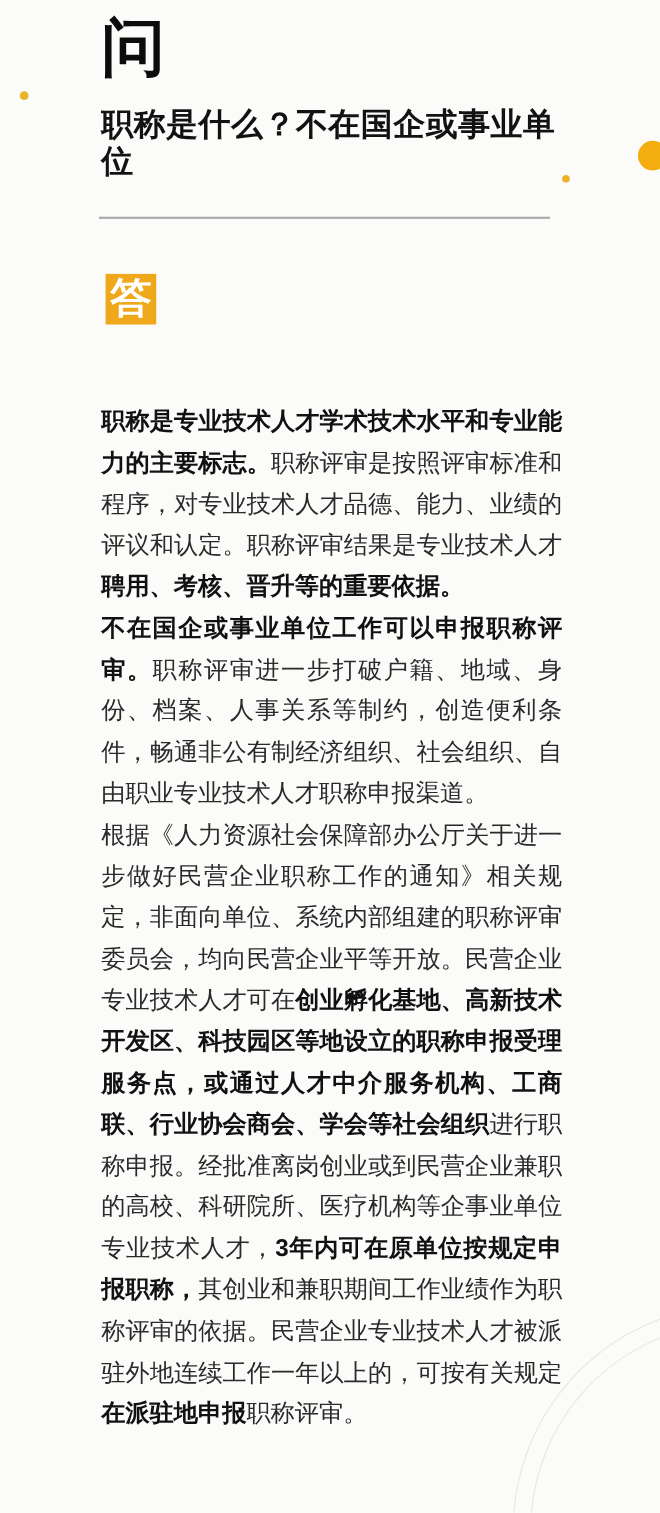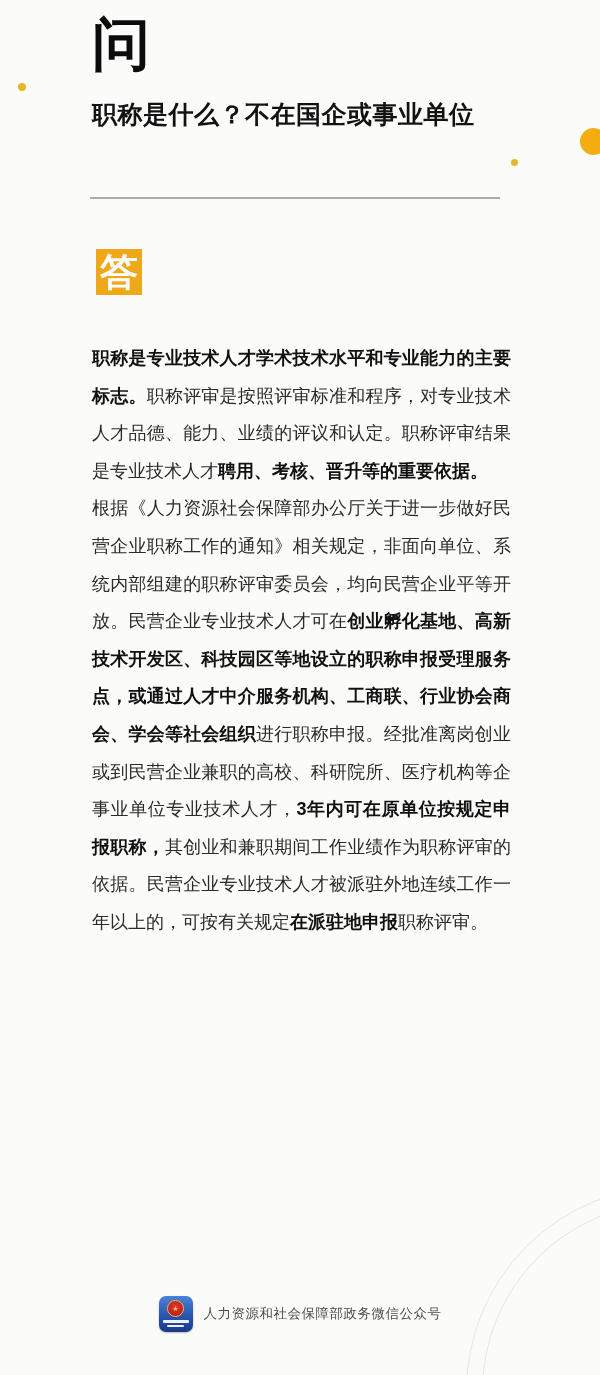--- a/index.html
+++ b/index.html
@@ -22,36 +22,36 @@
   .ring-inner{left:482px;top:1202px;width:376px;height:376px;}
 
   .wen{
     position:absolute;left:92px;top:14px;
     font-size:58px;line-height:1.05;
     font-weight:900;color:#0c0c0c;
     letter-spacing:0;
   }
   .title{
     position:absolute;left:92px;top:98px;width:430px;
-    font-size:25px;line-height:33px;letter-spacing:0.5px;
+    font-size:29px;line-height:33px;letter-spacing:0.5px;
     font-weight:800;color:#121212;
   }
   .divider{
     position:absolute;left:90px;top:197px;width:410px;height:2px;
     background:#ababab;
   }
   .da-box{
     position:absolute;left:96px;top:249px;width:46px;height:46px;
     background:#efa81a;color:#ffffff;
     display:flex;align-items:center;justify-content:center;
     font-size:38px;font-weight:700;line-height:1;
   }
   .answer-body{
-    position:absolute;left:92px;top:340px;width:419px;
-    font-size:18px;line-height:37.6px;
+    position:absolute;left:92px;top:364px;width:419px;
+    font-size:22px;line-height:37.6px;
     text-align:justify;color:#2a2a2a;
   }
   .answer-body p{margin:0;padding:0;}
   .answer-body .b{font-weight:700;color:#111;}
 
   .footer{
     position:absolute;left:0;right:0;top:1296px;
     display:flex;align-items:center;justify-content:center;gap:11px;
   }
   .app-icon{
@@ -90,25 +90,18 @@
   <div class="title">
     <span>职称是什么？不在国企或事业单位</span><br>
   </div>
 
   <div class="divider"></div>
 
   <div class="da-box">答</div>
 
   <div class="answer-body">
       <p><span class="b">职称是专业技术人才学术技术水平和专业能力的主要标志。</span><span>职称评审是按照评审标准和程序，对专业技术人才品德、能力、业绩的评议和认定。职称评审结果是专业技术人才</span><span class="b">聘用、考核、晋升等的重要依据。</span></p>
+      <p><span class="b">不在国企或事业单位工作可以申报职称评审。</span><span>职称评审进一步打破户籍、地域、身份、档案、人事关系等制约，创造便利条件，畅通非公有制经济组织、社会组织、自由职业专业技术人才职称申报渠道。</span></p>
       <p><span>根据《人力资源社会保障部办公厅关于进一步做好民营企业职称工作的通知》相关规定，非面向单位、系统内部组建的职称评审委员会，均向民营企业平等开放。民营企业专业技术人才可在</span><span class="b">创业孵化基地、高新技术开发区、科技园区等地设立的职称申报受理服务点，或通过人才中介服务机构、工商联、行业协会商会、学会等社会组织</span><span>进行职称申报。经批准离岗创业或到民营企业兼职的高校、科研院所、医疗机构等企事业单位专业技术人才，</span><span class="b">3年内可在原单位按规定申报职称，</span><span>其创业和兼职期间工作业绩作为职称评审的依据。民营企业专业技术人才被派驻外地连续工作一年以上的，可按有关规定</span><span class="b">在派驻地申报</span><span>职称评审。</span></p>
     </div>
 
-  <div class="footer">
-    <div class="app-icon">
-      <div class="emblem">★</div>
-      <div class="tiny-line tiny-line-1"></div>
-      <div class="tiny-line tiny-line-2"></div>
-    </div>
-    <div class="footer-label">人力资源和社会保障部政务微信公众号</div>
-  </div>
 
 </div>
 
 </body></html>

